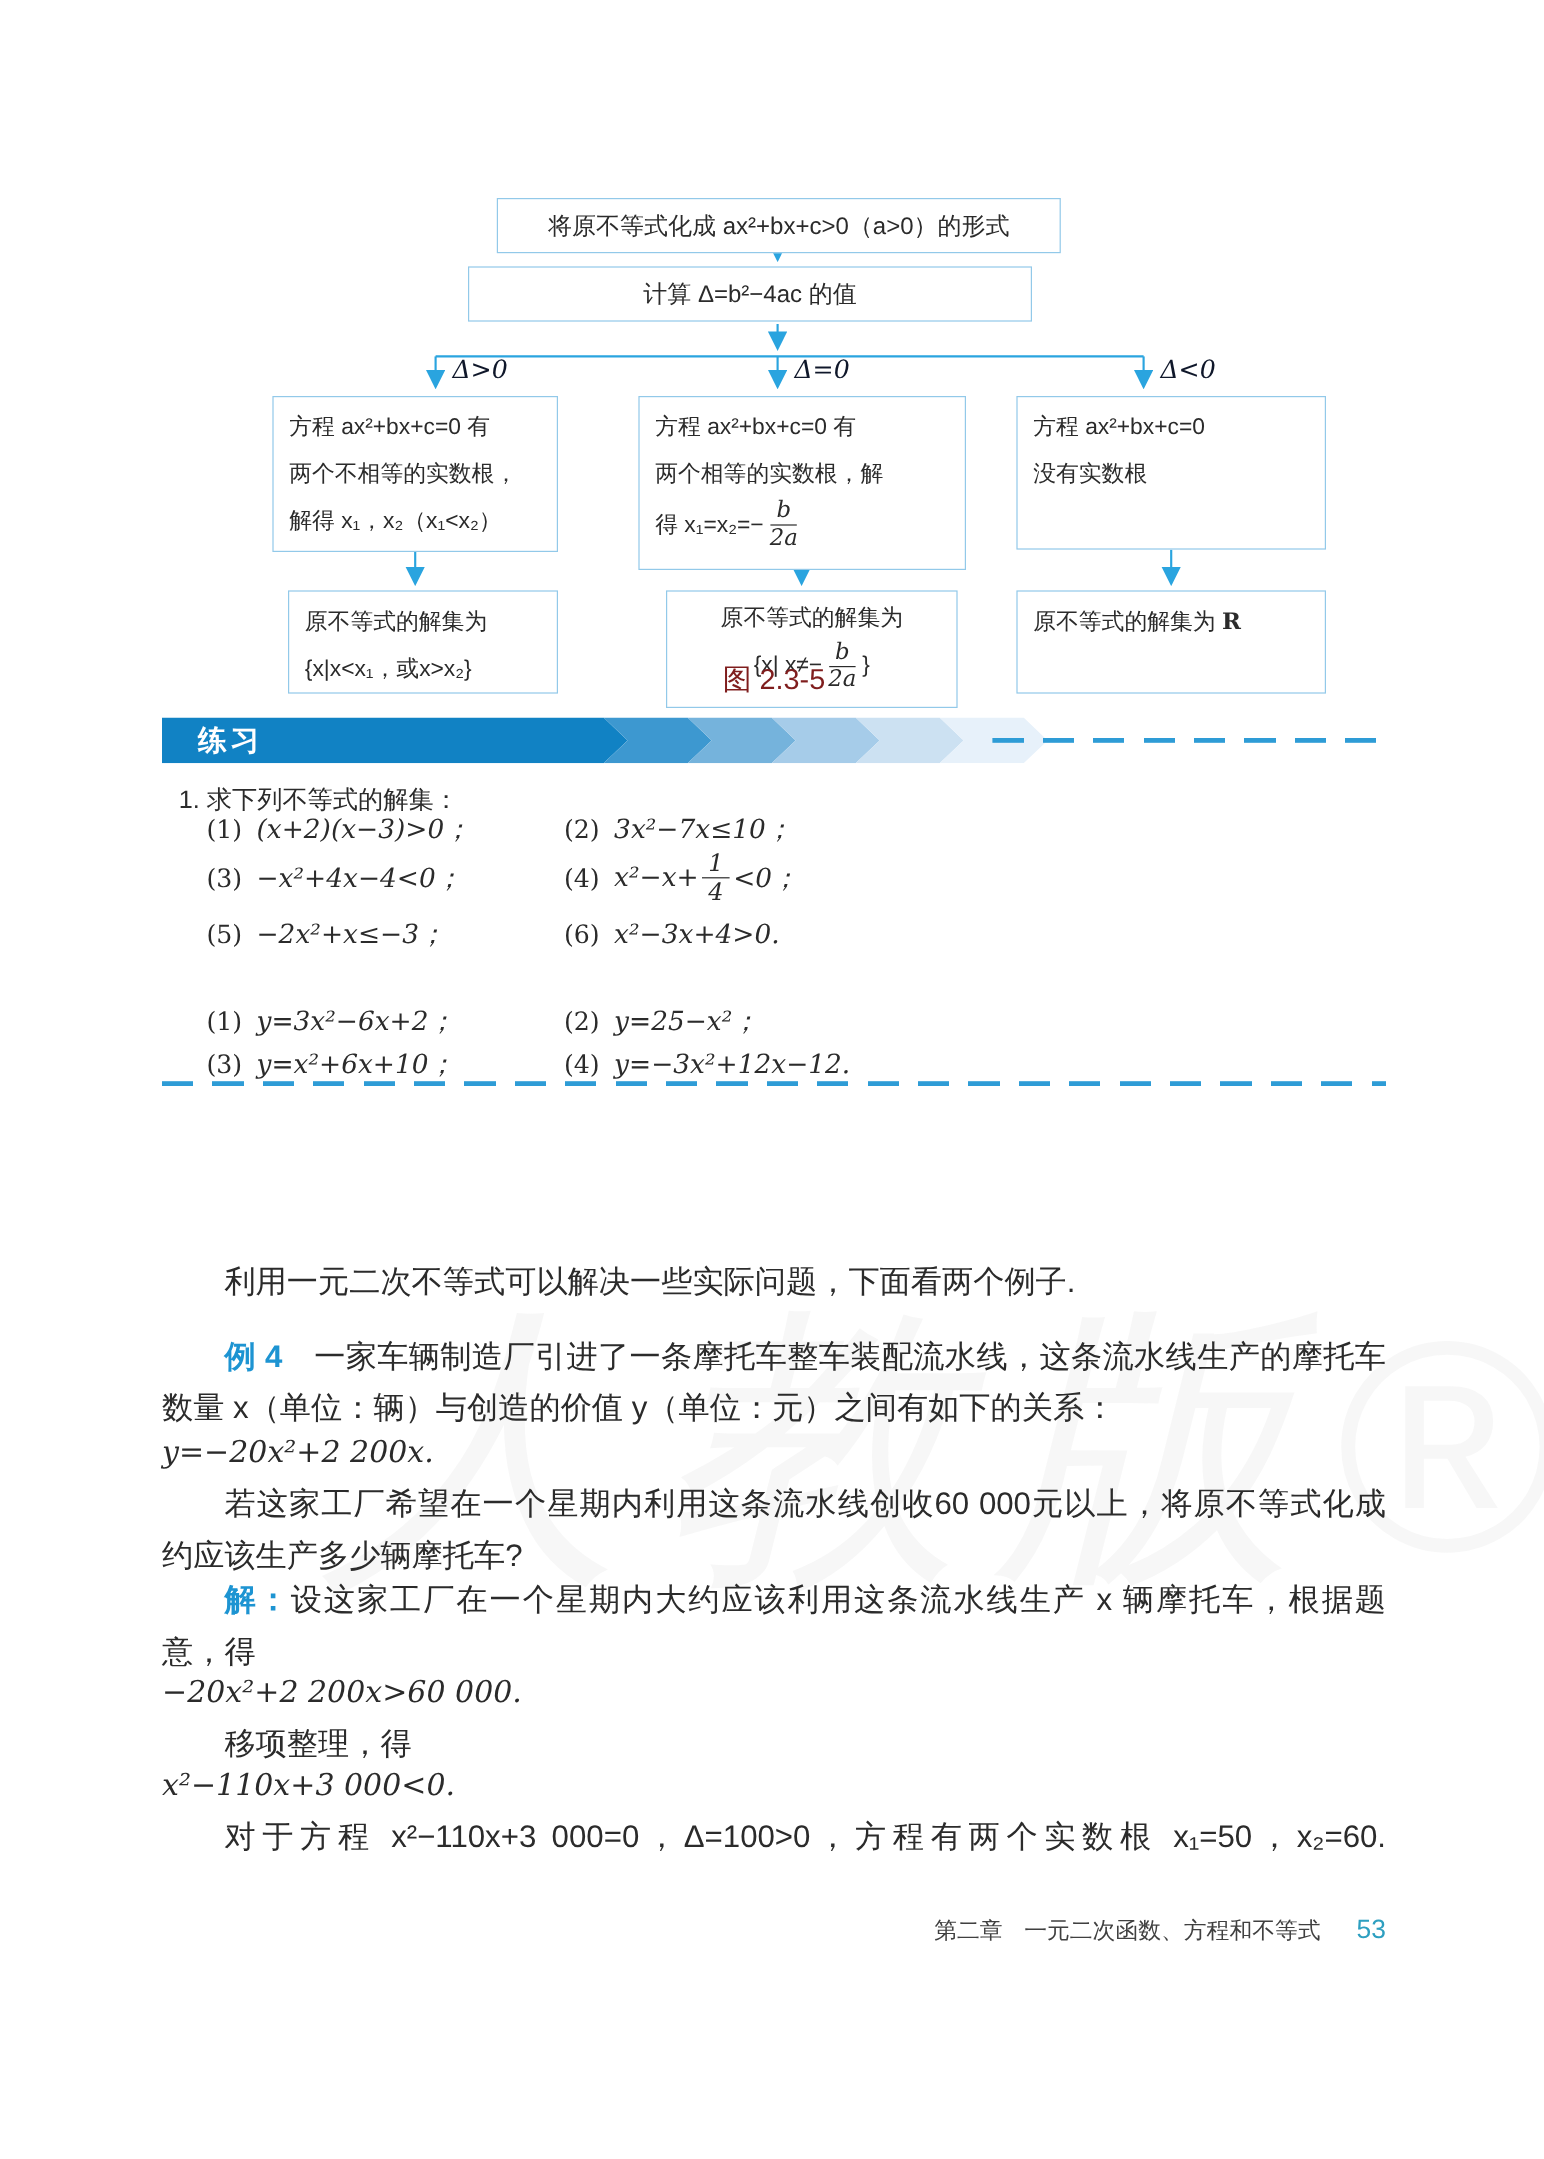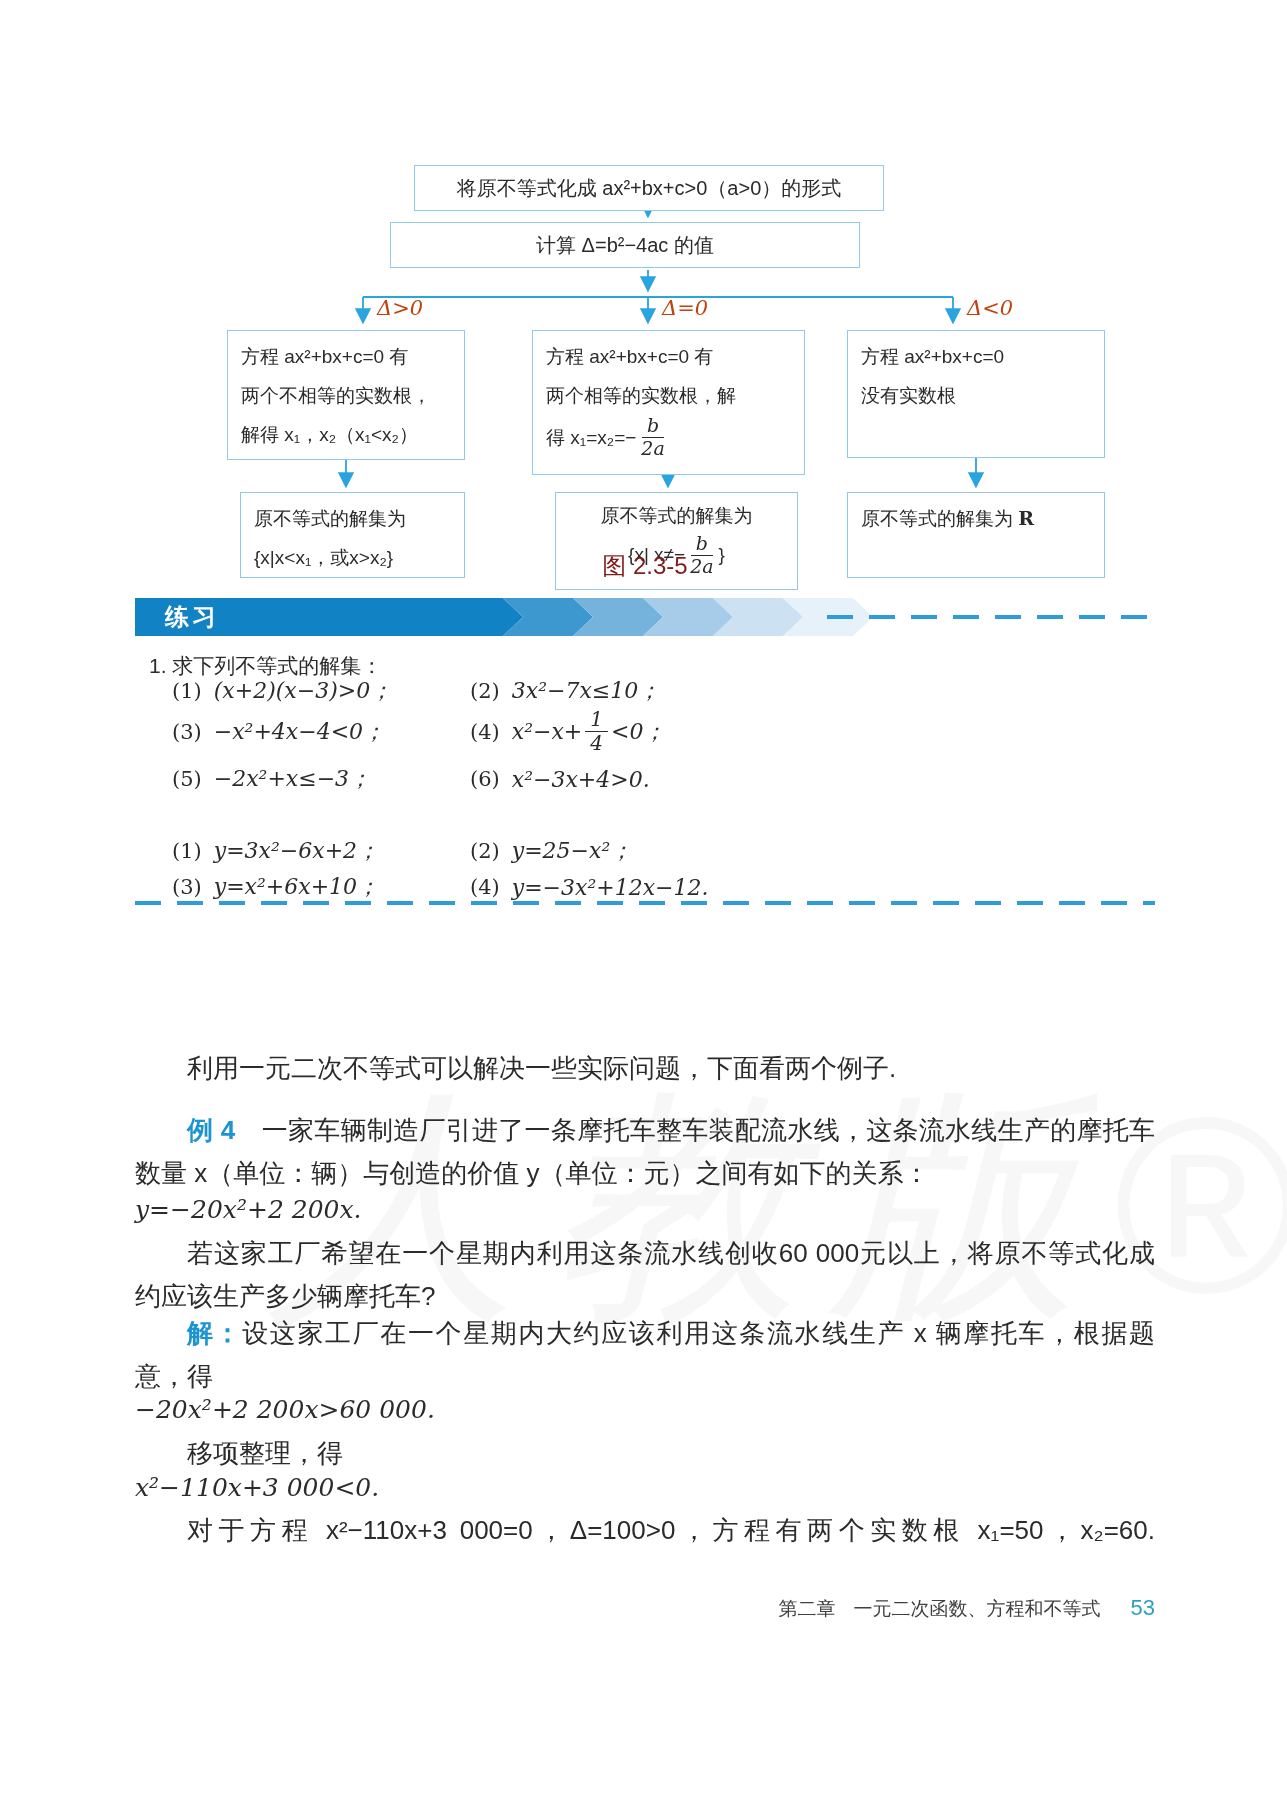--- a/index.html
+++ b/index.html
@@ -7,21 +7,21 @@
         font-family:"Liberation Sans",sans-serif;color:#2b2b2b;}
   
   .flowchart{position:absolute;left:135px;top:130px;width:1020px;height:460px;}
   .fc-svg{position:absolute;left:0;top:0;width:1020px;height:460px;}
   .fbox{position:absolute;border:1.5px solid #92C9E9;background:#fff;box-sizing:border-box;
         font-size:20px;color:#2b2b2b;}
   .fbox.center{display:flex;align-items:center;justify-content:center;text-align:center;}
   .fbox.case{padding:6px 13px;font-size:19px;line-height:39px;text-align:left;}
   .prelines{white-space:pre-line;}
   .branch-label{position:absolute;font-family:"DejaVu Serif",serif;font-style:italic;
-        font-size:21px;color:#c2410c;}
+        font-size:21px;color:#0f172a;}
   .eqroot{display:flex;align-items:center;}
   .frac{display:inline-flex;flex-direction:column;align-items:center;vertical-align:middle;
         font-family:"DejaVu Serif",serif;font-style:italic;line-height:1.15;font-size:19px;margin:0 3px;}
   .frac .num{display:block;border-bottom:1.6px solid #2b2b2b;padding:0 5px;}
   .frac .den{display:block;padding:0 2px;}
   .resbox-title{text-align:center;line-height:34px;}
   .resline{display:flex;align-items:center;justify-content:center;line-height:34px;}
   .fc-caption{position:absolute;left:0;top:420px;width:1020px;text-align:center;
         font-size:24px;color:#7f1d1d;}
   .boldR{font-family:"DejaVu Serif",serif;font-weight:bold;}

